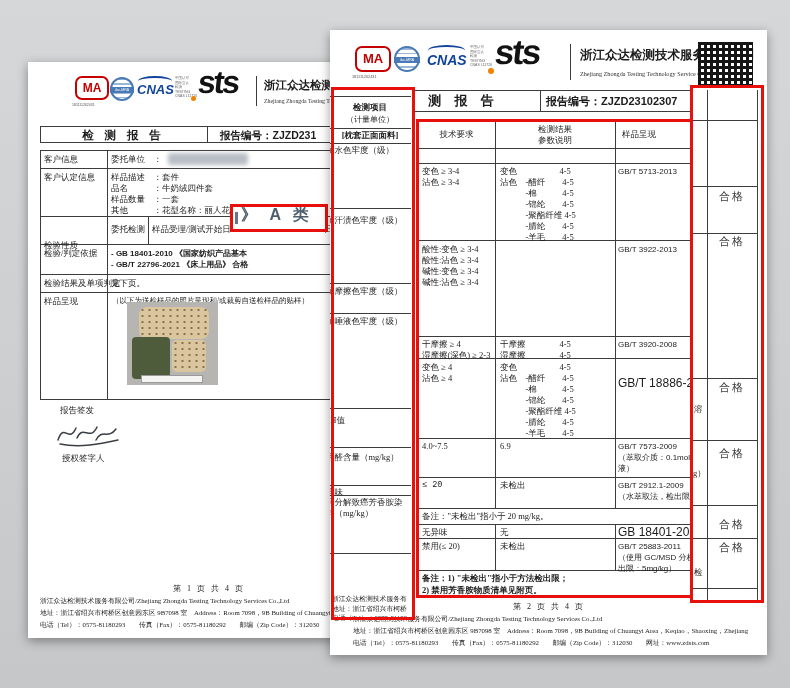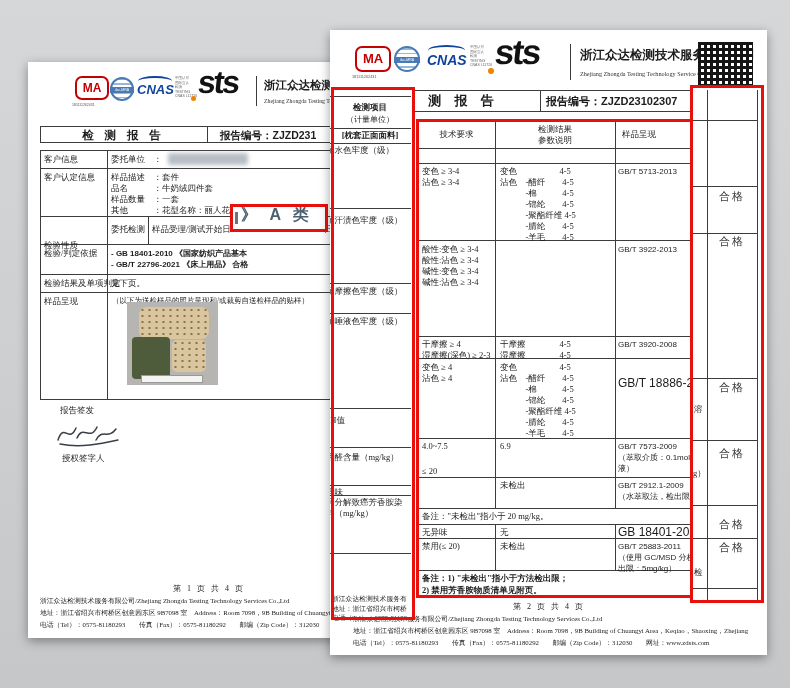--- a/index.html
+++ b/index.html
@@ -220,21 +220,21 @@
 　　　-腈纶　　4-5
 　　　-羊毛　　4-5</div>
     <div class="a" style="left:288px;top:348px;font-family:'Liberation Sans',sans-serif;font-size:12px;">GB/T 18886-2019</div>
 
     <div class="a" style="left:92px;top:411px;">4.0~7.5</div>
     <div class="a" style="left:170px;top:411px;">6.9</div>
     <div class="a" style="left:288px;top:411px;font-family:'Liberation Sans',sans-serif;font-size:8px;">GB/T 7573-2009
 （萃取介质：0.1mol/L
 液）</div>
 
-    <div class="a" style="left:92px;top:436px;">≤ 20</div>
+    <div class="a" style="left:92px;top:450px;font-family:Liberation Mono, monospace;">≤ 20</div>
     <div class="a" style="left:170px;top:450px;">未检出</div>
     <div class="a" style="left:288px;top:450px;font-family:'Liberation Sans',sans-serif;font-size:8px;">GB/T 2912.1-2009
 （水萃取法，检出限：</div>
 
     <div class="a" style="left:92px;top:481px;">备注："未检出"指小于 20 mg/kg。</div>
 
     <div class="a" style="left:92px;top:497px;">无异味</div>
     <div class="a" style="left:170px;top:497px;">无</div>
     <div class="a" style="left:288px;top:497px;font-family:'Liberation Sans',sans-serif;font-size:12px;">GB 18401-2010 第6</div>
 

